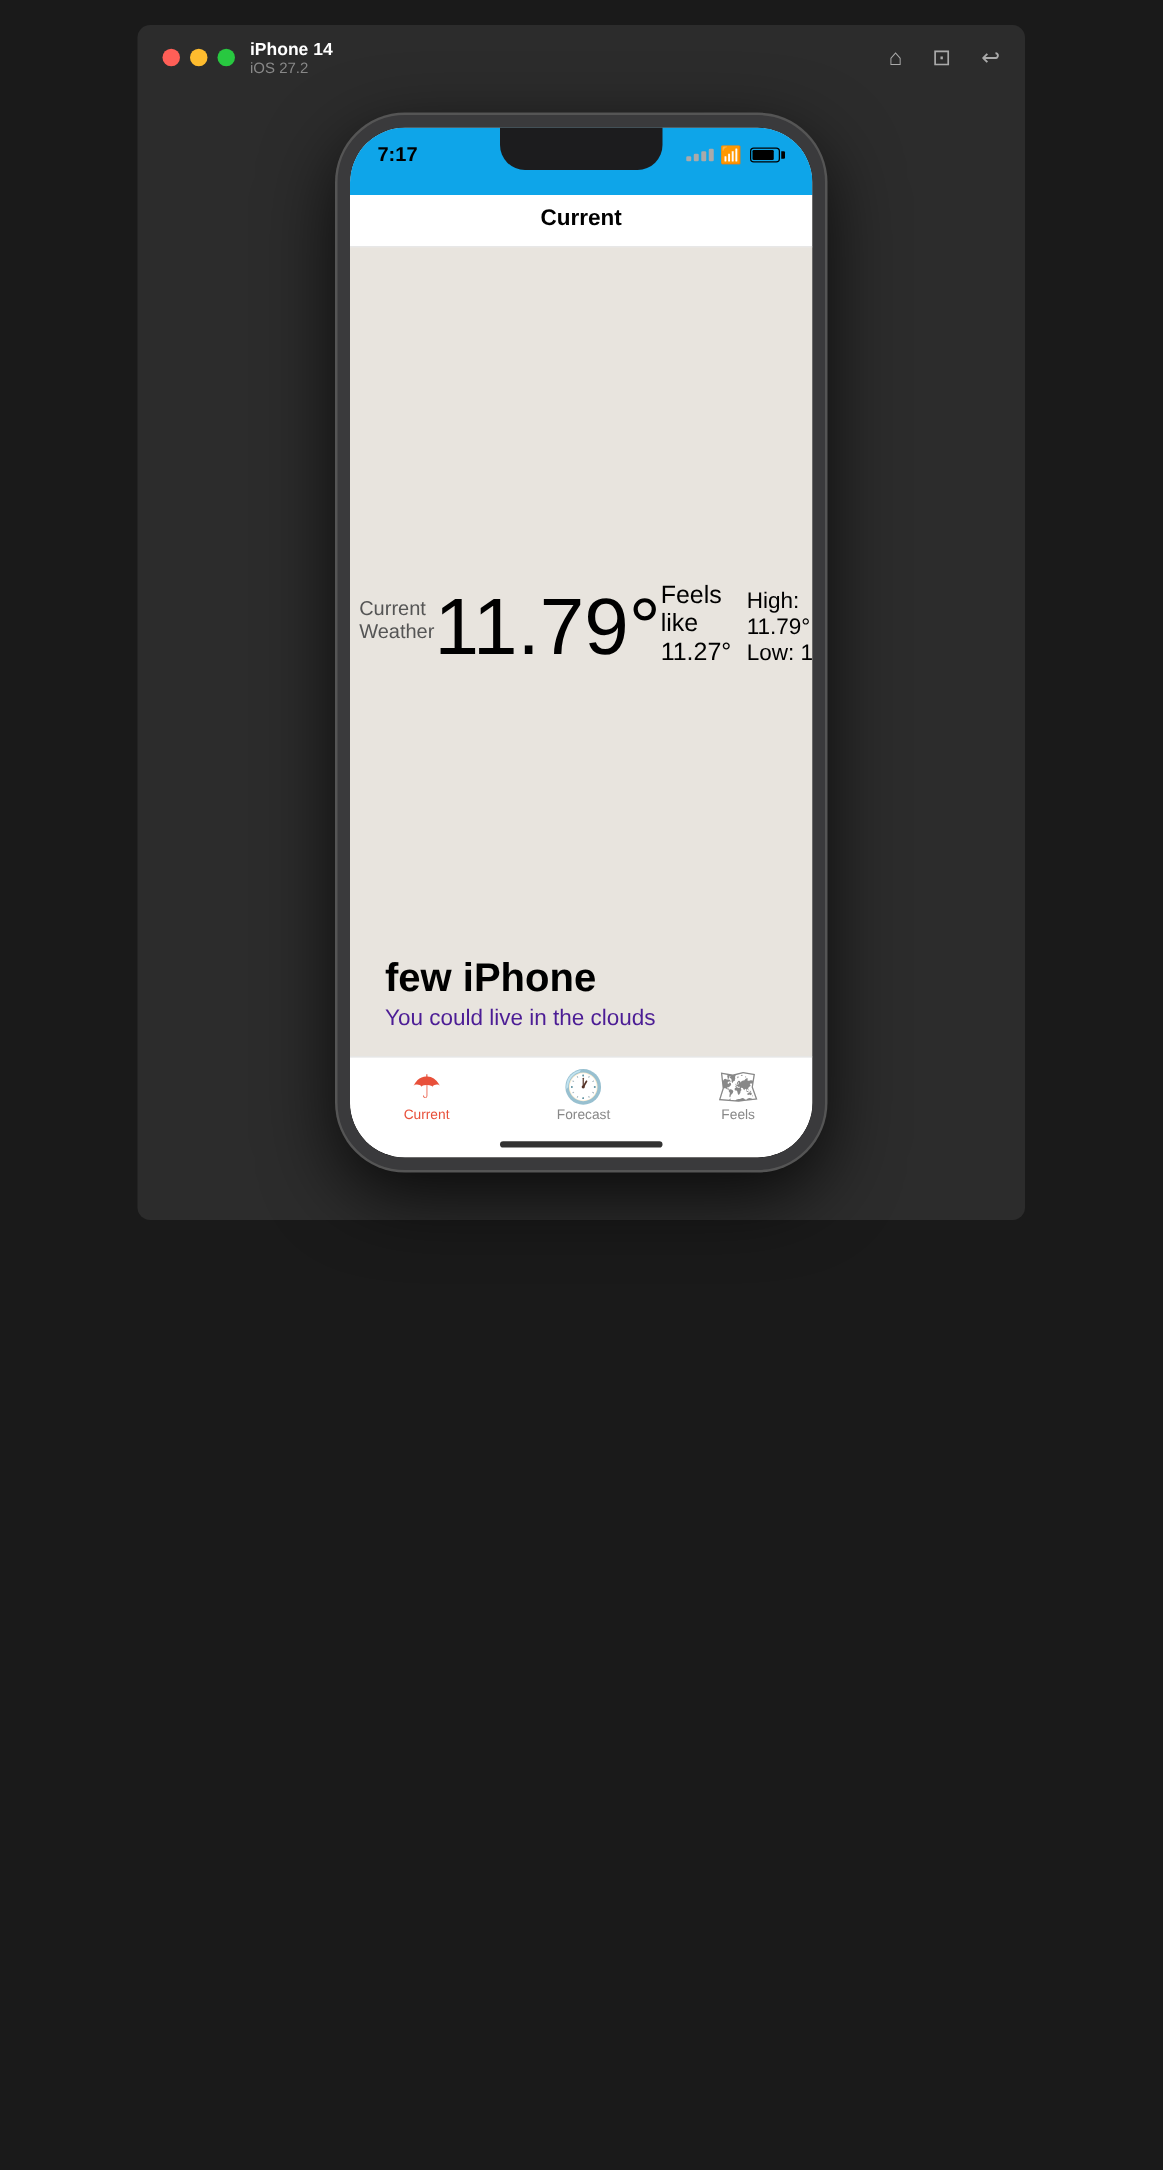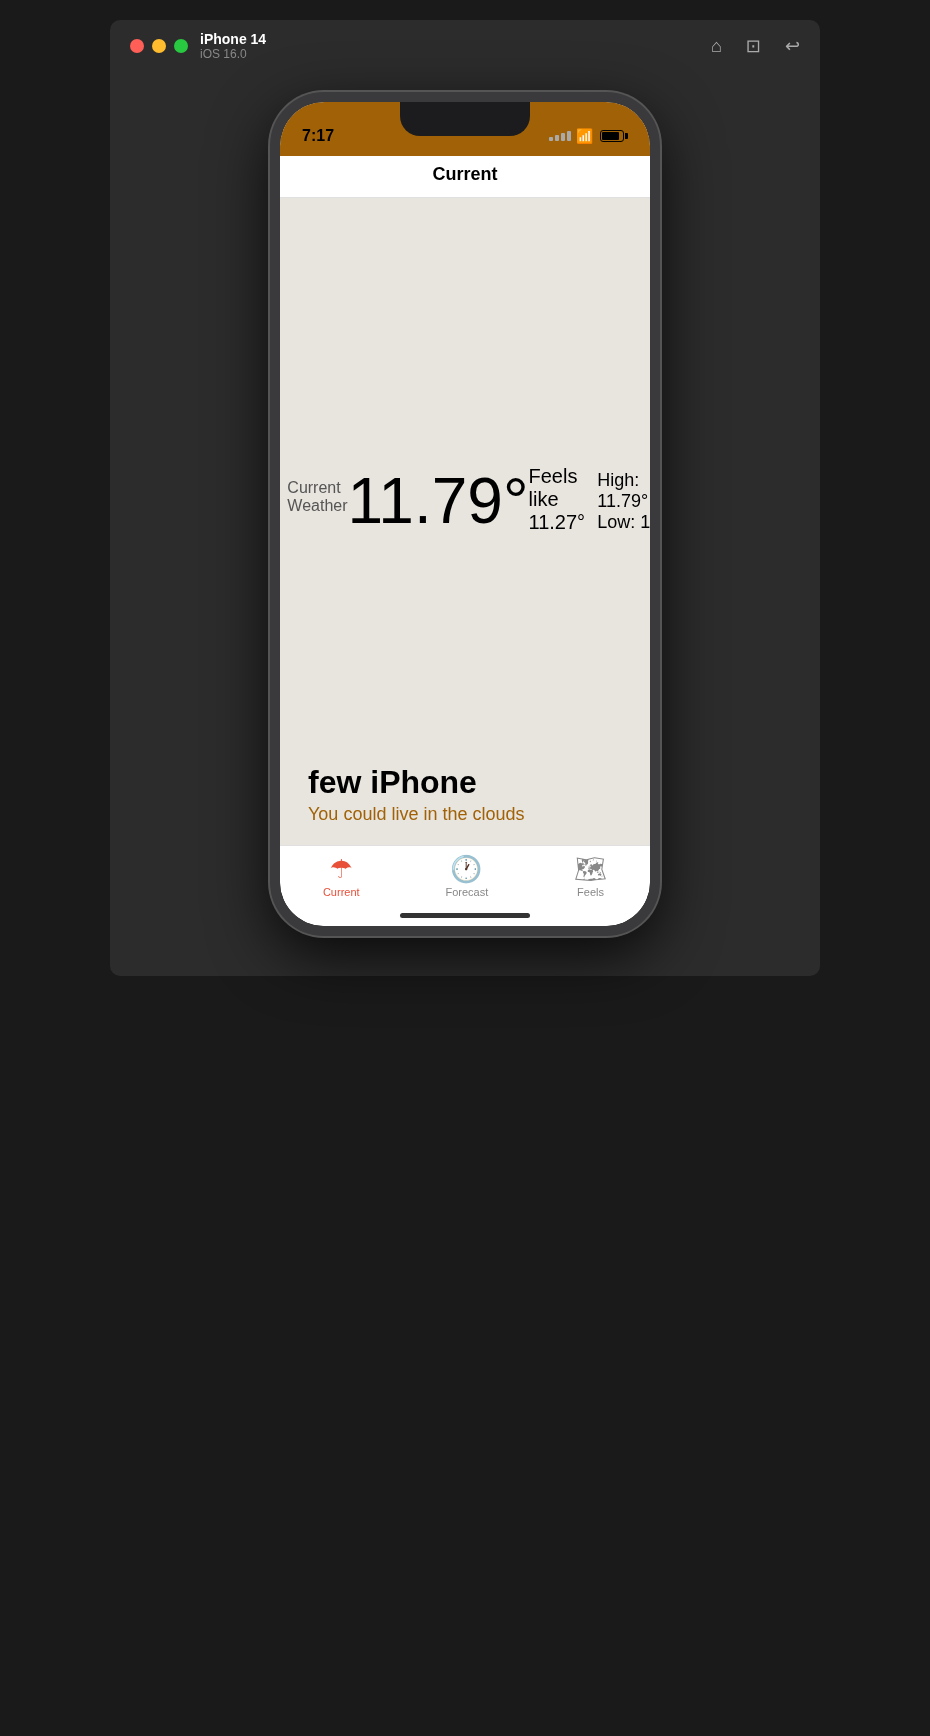--- a/index.html
+++ b/index.html
@@ -137,25 +137,25 @@
       width: 130px;
       height: 34px;
       background: #1c1c1e;
       border-radius: 0 0 20px 20px;
       z-index: 10;
     }
 
     
     .status-bar {
       display: flex;
-      align-items: center;
+      align-items: flex-start;
       justify-content: space-between;
       padding: 14px 22px 0 22px;
       height: 54px;
-      background: #a16207;
+      background: #0ea5e9;
       position: relative;
       z-index: 5;
       flex-shrink: 0;
     }
 
     .status-time {
       font-size: 16px;
       font-weight: 600;
       color: #000;
     }
@@ -293,21 +293,21 @@
 
     .weather-description-main {
       font-size: 32px;
       font-weight: 700;
       color: #000;
       line-height: 1.1;
     }
 
     .weather-description-sub {
       font-size: 18px;
-      color: #a16207;
+      color: #4c1d95;
       margin-top: 4px;
     }
 
     
     .tab-bar {
       background: #ffffff;
       border-top: 1px solid #e0e0e0;
       display: flex;
       align-items: center;
       justify-content: space-around;
@@ -354,21 +354,21 @@
 <body>
 
 <div class="mac-titlebar">
   <div class="traffic-lights">
     <div class="traffic-light tl-red"></div>
     <div class="traffic-light tl-yellow"></div>
     <div class="traffic-light tl-green"></div>
   </div>
   <div class="device-info">
     <span class="device-name">iPhone 14</span>
-    <span class="device-os">iOS 16.0</span>
+    <span class="device-os">iOS 27.2</span>
   </div>
   <div class="mac-icons">
     <span class="mac-icon">⌂</span>
     <span class="mac-icon">⊡</span>
     <span class="mac-icon">↩</span>
   </div>
 </div>
 
 <div class="phone-wrapper">
   <div class="phone-frame">

